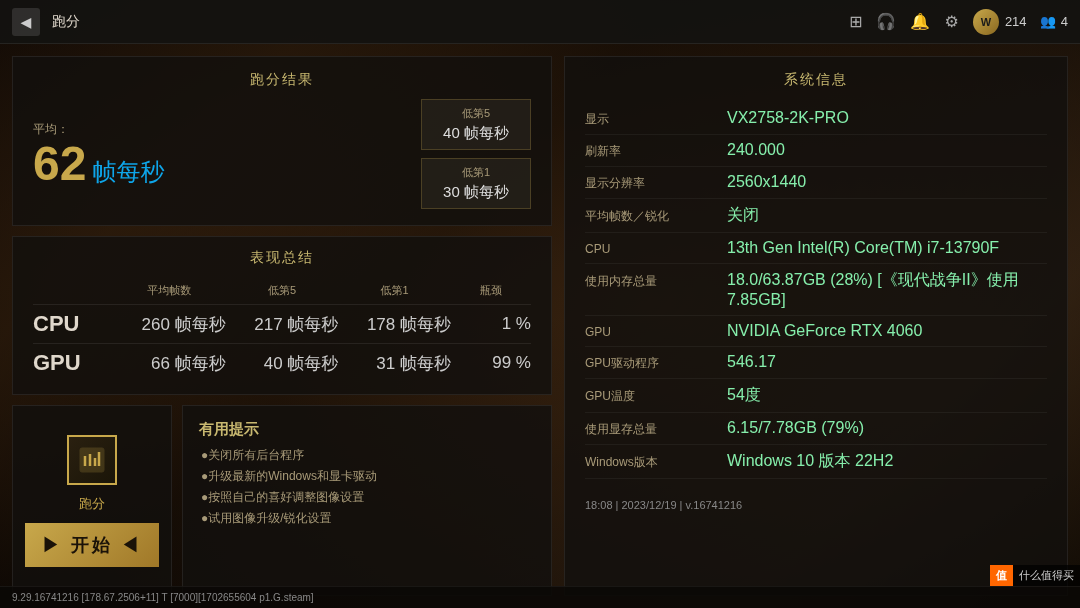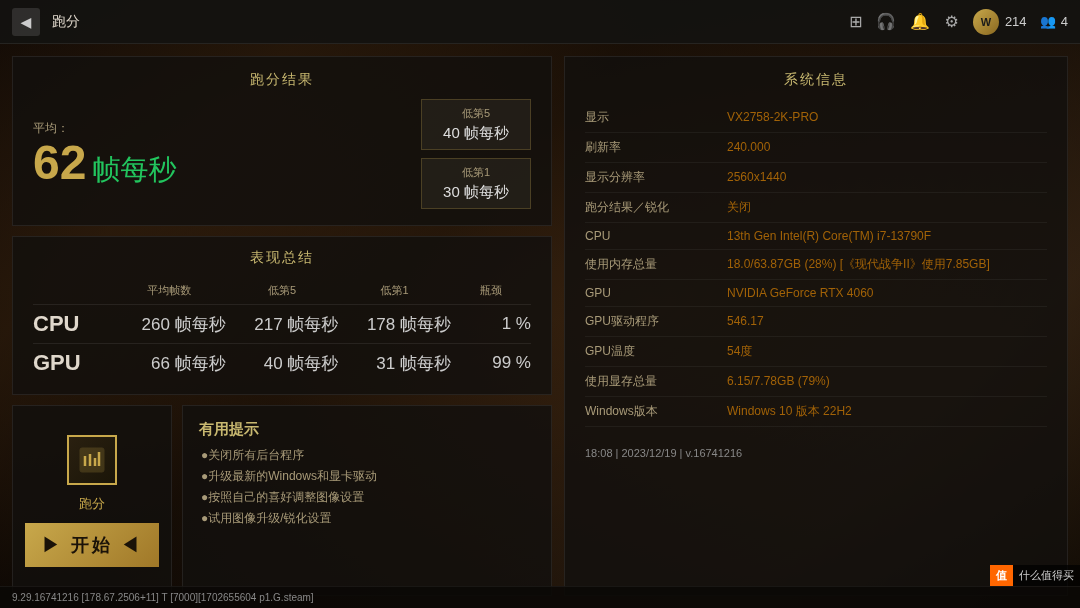--- a/index.html
+++ b/index.html
@@ -141,22 +141,22 @@
       font-size: 12px;
       margin-bottom: 2px;
     }
     .score-avg-value {
       color: #c8a84b;
       font-size: 48px;
       font-weight: bold;
       line-height: 1;
     }
     .score-avg-unit {
-      color: #22c55e;
-      font-size: 28px;
+      color: #0ea5e9;
+      font-size: 24px;
       margin-left: 4px;
     }
     .score-sub {
       display: flex;
       flex-direction: column;
       gap: 8px;
     }
     .score-sub-item {
       text-align: center;
       background: rgba(40,36,28,0.7);
@@ -312,22 +312,22 @@
       align-items: baseline;
       gap: 32px;
     }
     .sysinfo-key {
       color: #a89a78;
       font-size: 12px;
       width: 110px;
       flex-shrink: 0;
     }
     .sysinfo-val {
-      color: #a16207;
-      font-size: 12px;
+      color: #86efac;
+      font-size: 16px;
     }
 
     
     .statusbar {
       position: absolute;
       bottom: 0; left: 0; right: 0;
       height: 22px;
       background: rgba(10,8,6,0.88);
       display: flex;
       align-items: center;
@@ -481,21 +481,21 @@
     </div>
     <div class="sysinfo-row">
       <span class="sysinfo-key">刷新率</span>
       <span class="sysinfo-val">240.000</span>
     </div>
     <div class="sysinfo-row">
       <span class="sysinfo-key">显示分辨率</span>
       <span class="sysinfo-val">2560x1440</span>
     </div>
     <div class="sysinfo-row">
-      <span class="sysinfo-key">跑分结果／锐化</span>
+      <span class="sysinfo-key">平均帧数／锐化</span>
       <span class="sysinfo-val">关闭</span>
     </div>
     <div class="sysinfo-row">
       <span class="sysinfo-key">CPU</span>
       <span class="sysinfo-val">13th Gen Intel(R) Core(TM) i7-13790F</span>
     </div>
     <div class="sysinfo-row">
       <span class="sysinfo-key">使用内存总量</span>
       <span class="sysinfo-val">18.0/63.87GB (28%) [《现代战争II》使用7.85GB]</span>
     </div>

